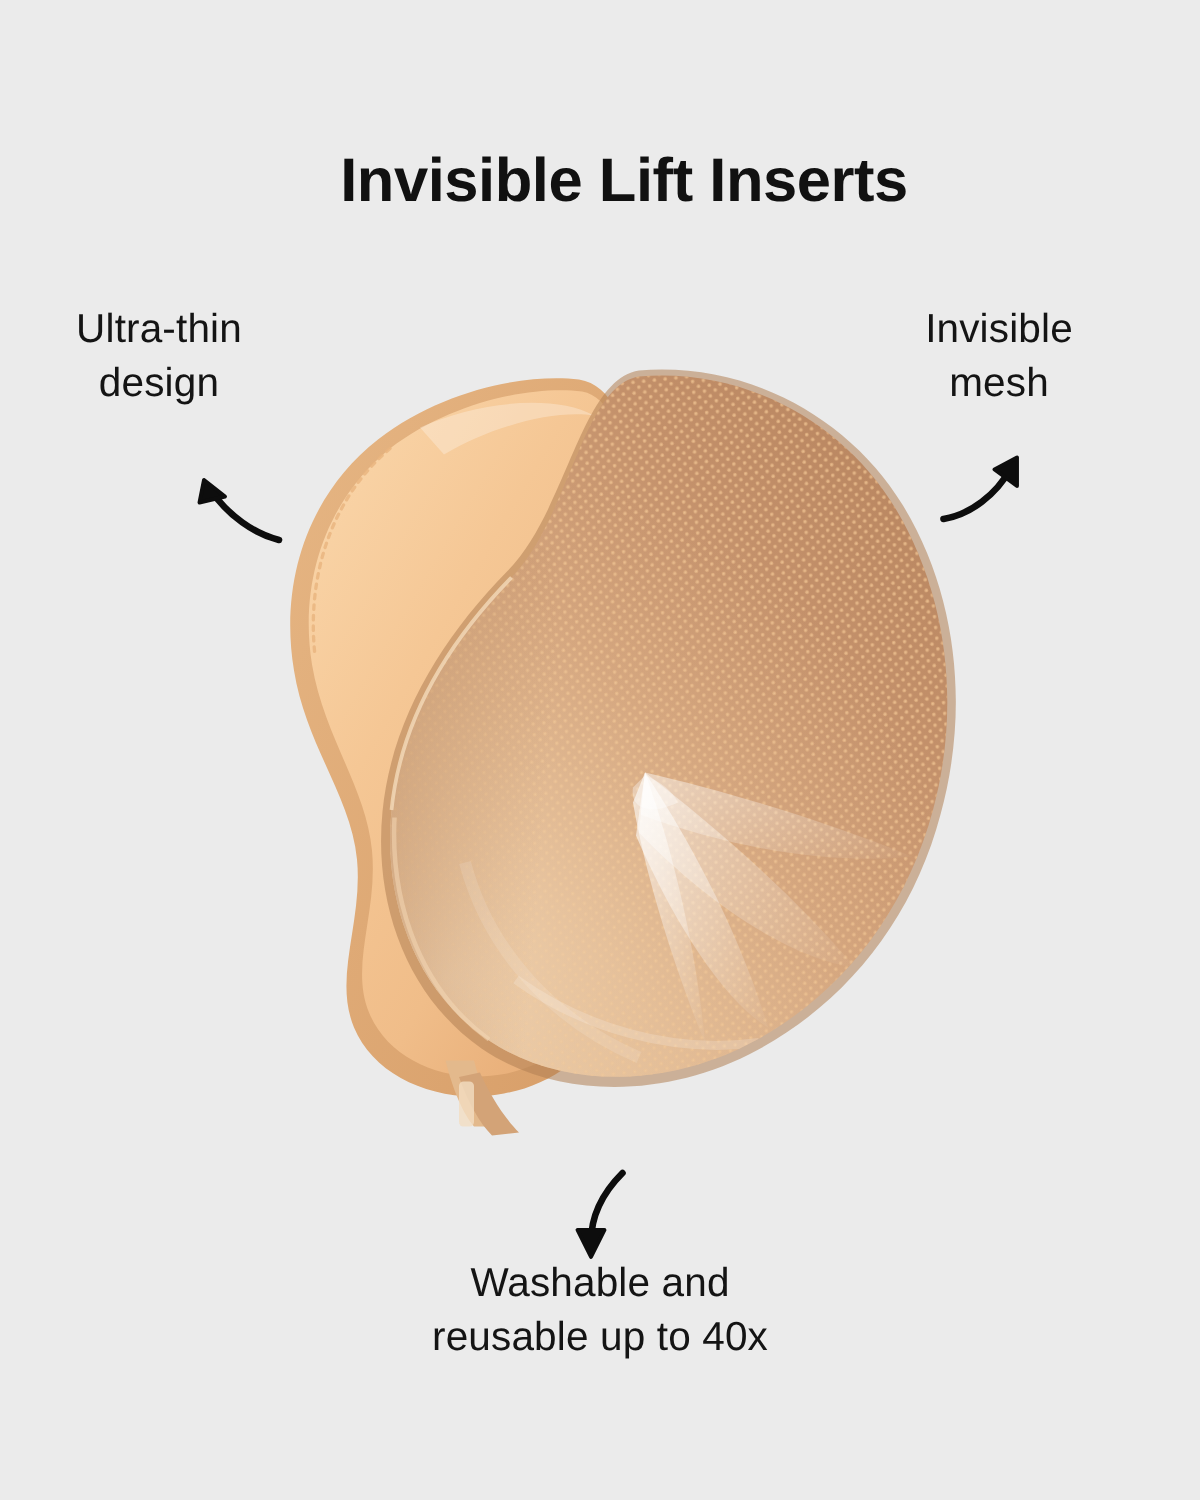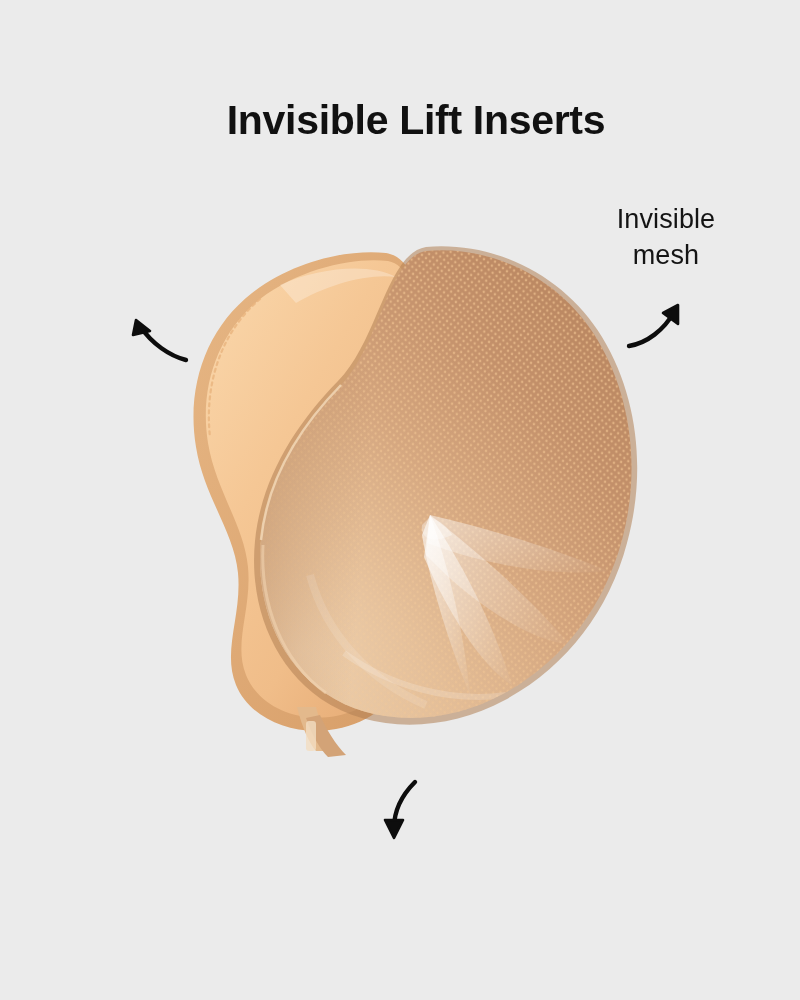--- a/index.html
+++ b/index.html
@@ -234,24 +234,28 @@
       <g>
         <path d="M167,492 C172,512 179,528 186,536 L205,536 C197,524 190,508 186,492 Z" fill="#e3b98c"></path>
         <path d="M176,503 C182,520 190,534 198,542 L216,540 C206,530 196,514 190,500 Z" fill="#d3a377"></path>
         <rect x="176" y="506" width="10" height="30" rx="3" fill="#f3ddc2" opacity="0.8"></rect>
       </g>
     </svg>
   </div>
 
   <div class="title">Invisible Lift Inserts</div>
 
+  <div class="callout callout-left">Ultra-thin
+design</div>
 
   <div class="callout callout-right">Invisible
 mesh</div>
 
+  <div class="callout callout-bottom">Washable and
+reusable up to 40x</div>
 
   <svg class="arrow-layer" viewBox="0 0 800 1000" xmlns="http://www.w3.org/2000/svg">
 
     <g>
       <path d="M186,360 C170,356 152,344 140,326" fill="none" stroke="#0d0d0d" stroke-width="4.4" stroke-linecap="round"></path>
       <path d="M136,320 L150,331 L133,335 Z" fill="#0d0d0d" stroke="#0d0d0d" stroke-width="2.6" stroke-linejoin="round"></path>
     </g>
 
     <g>
       <path d="M629,346 C647,343 664,330 674,312" fill="none" stroke="#0d0d0d" stroke-width="4.4" stroke-linecap="round"></path>

